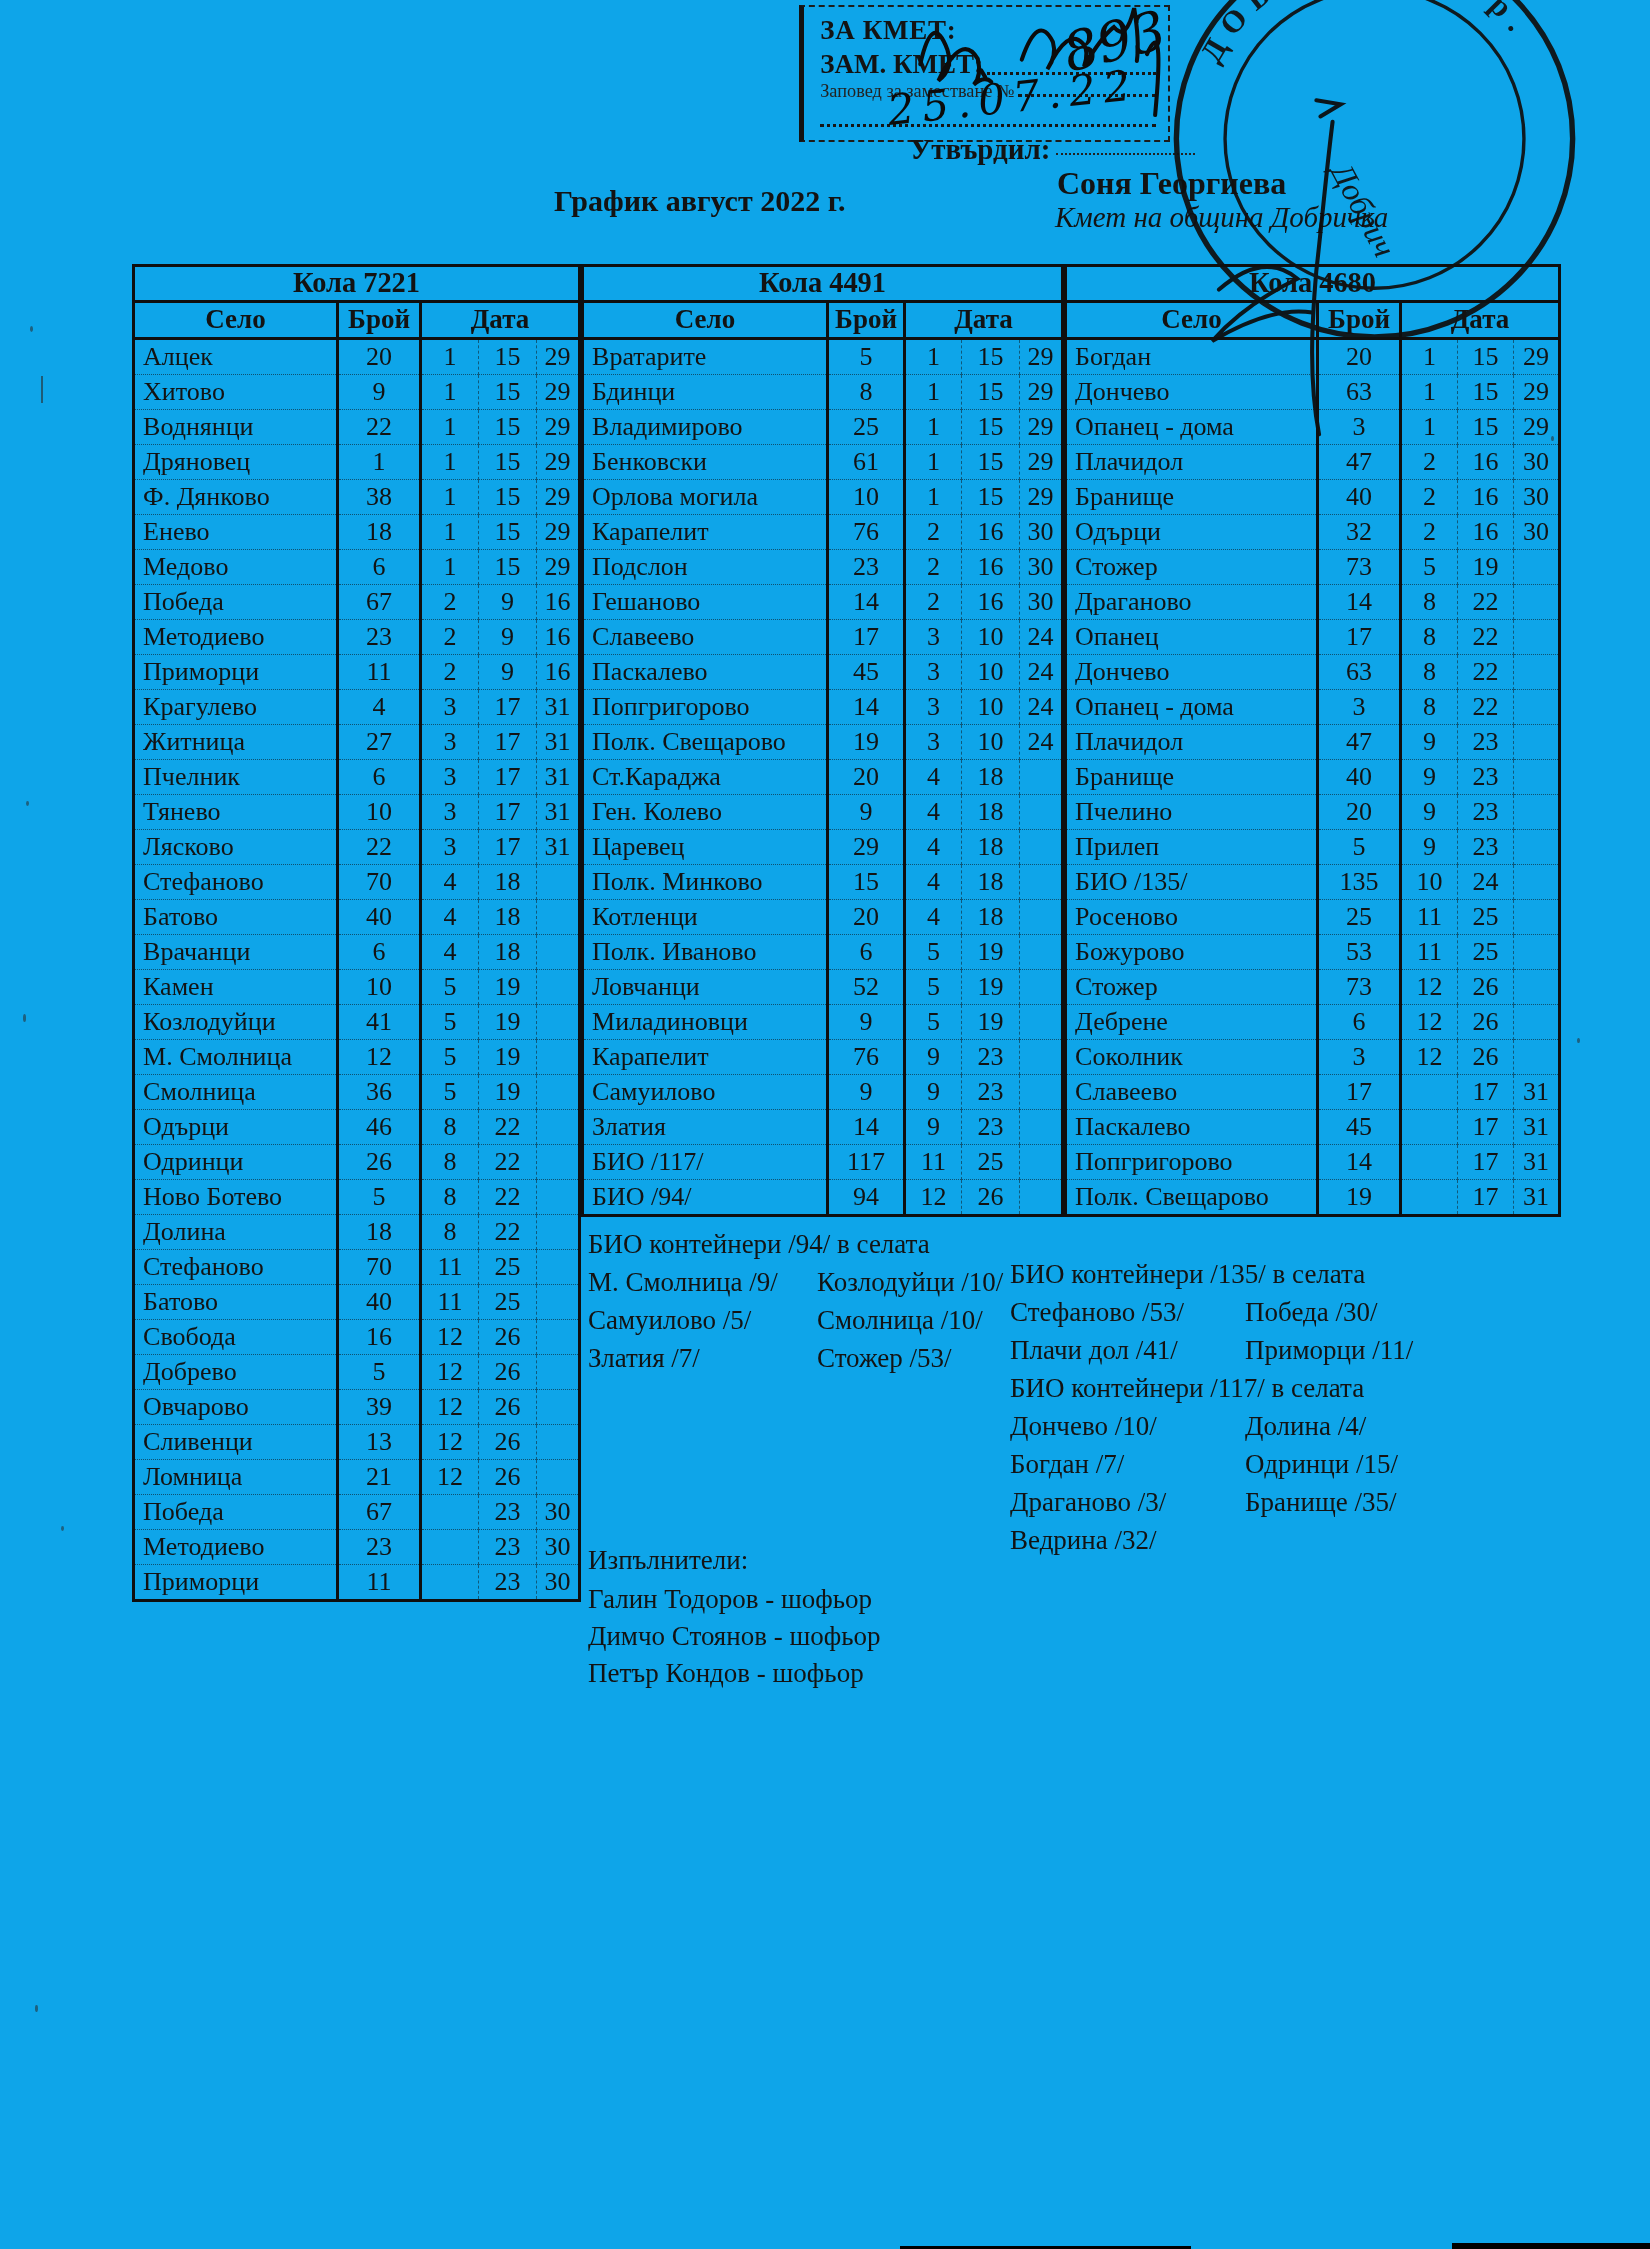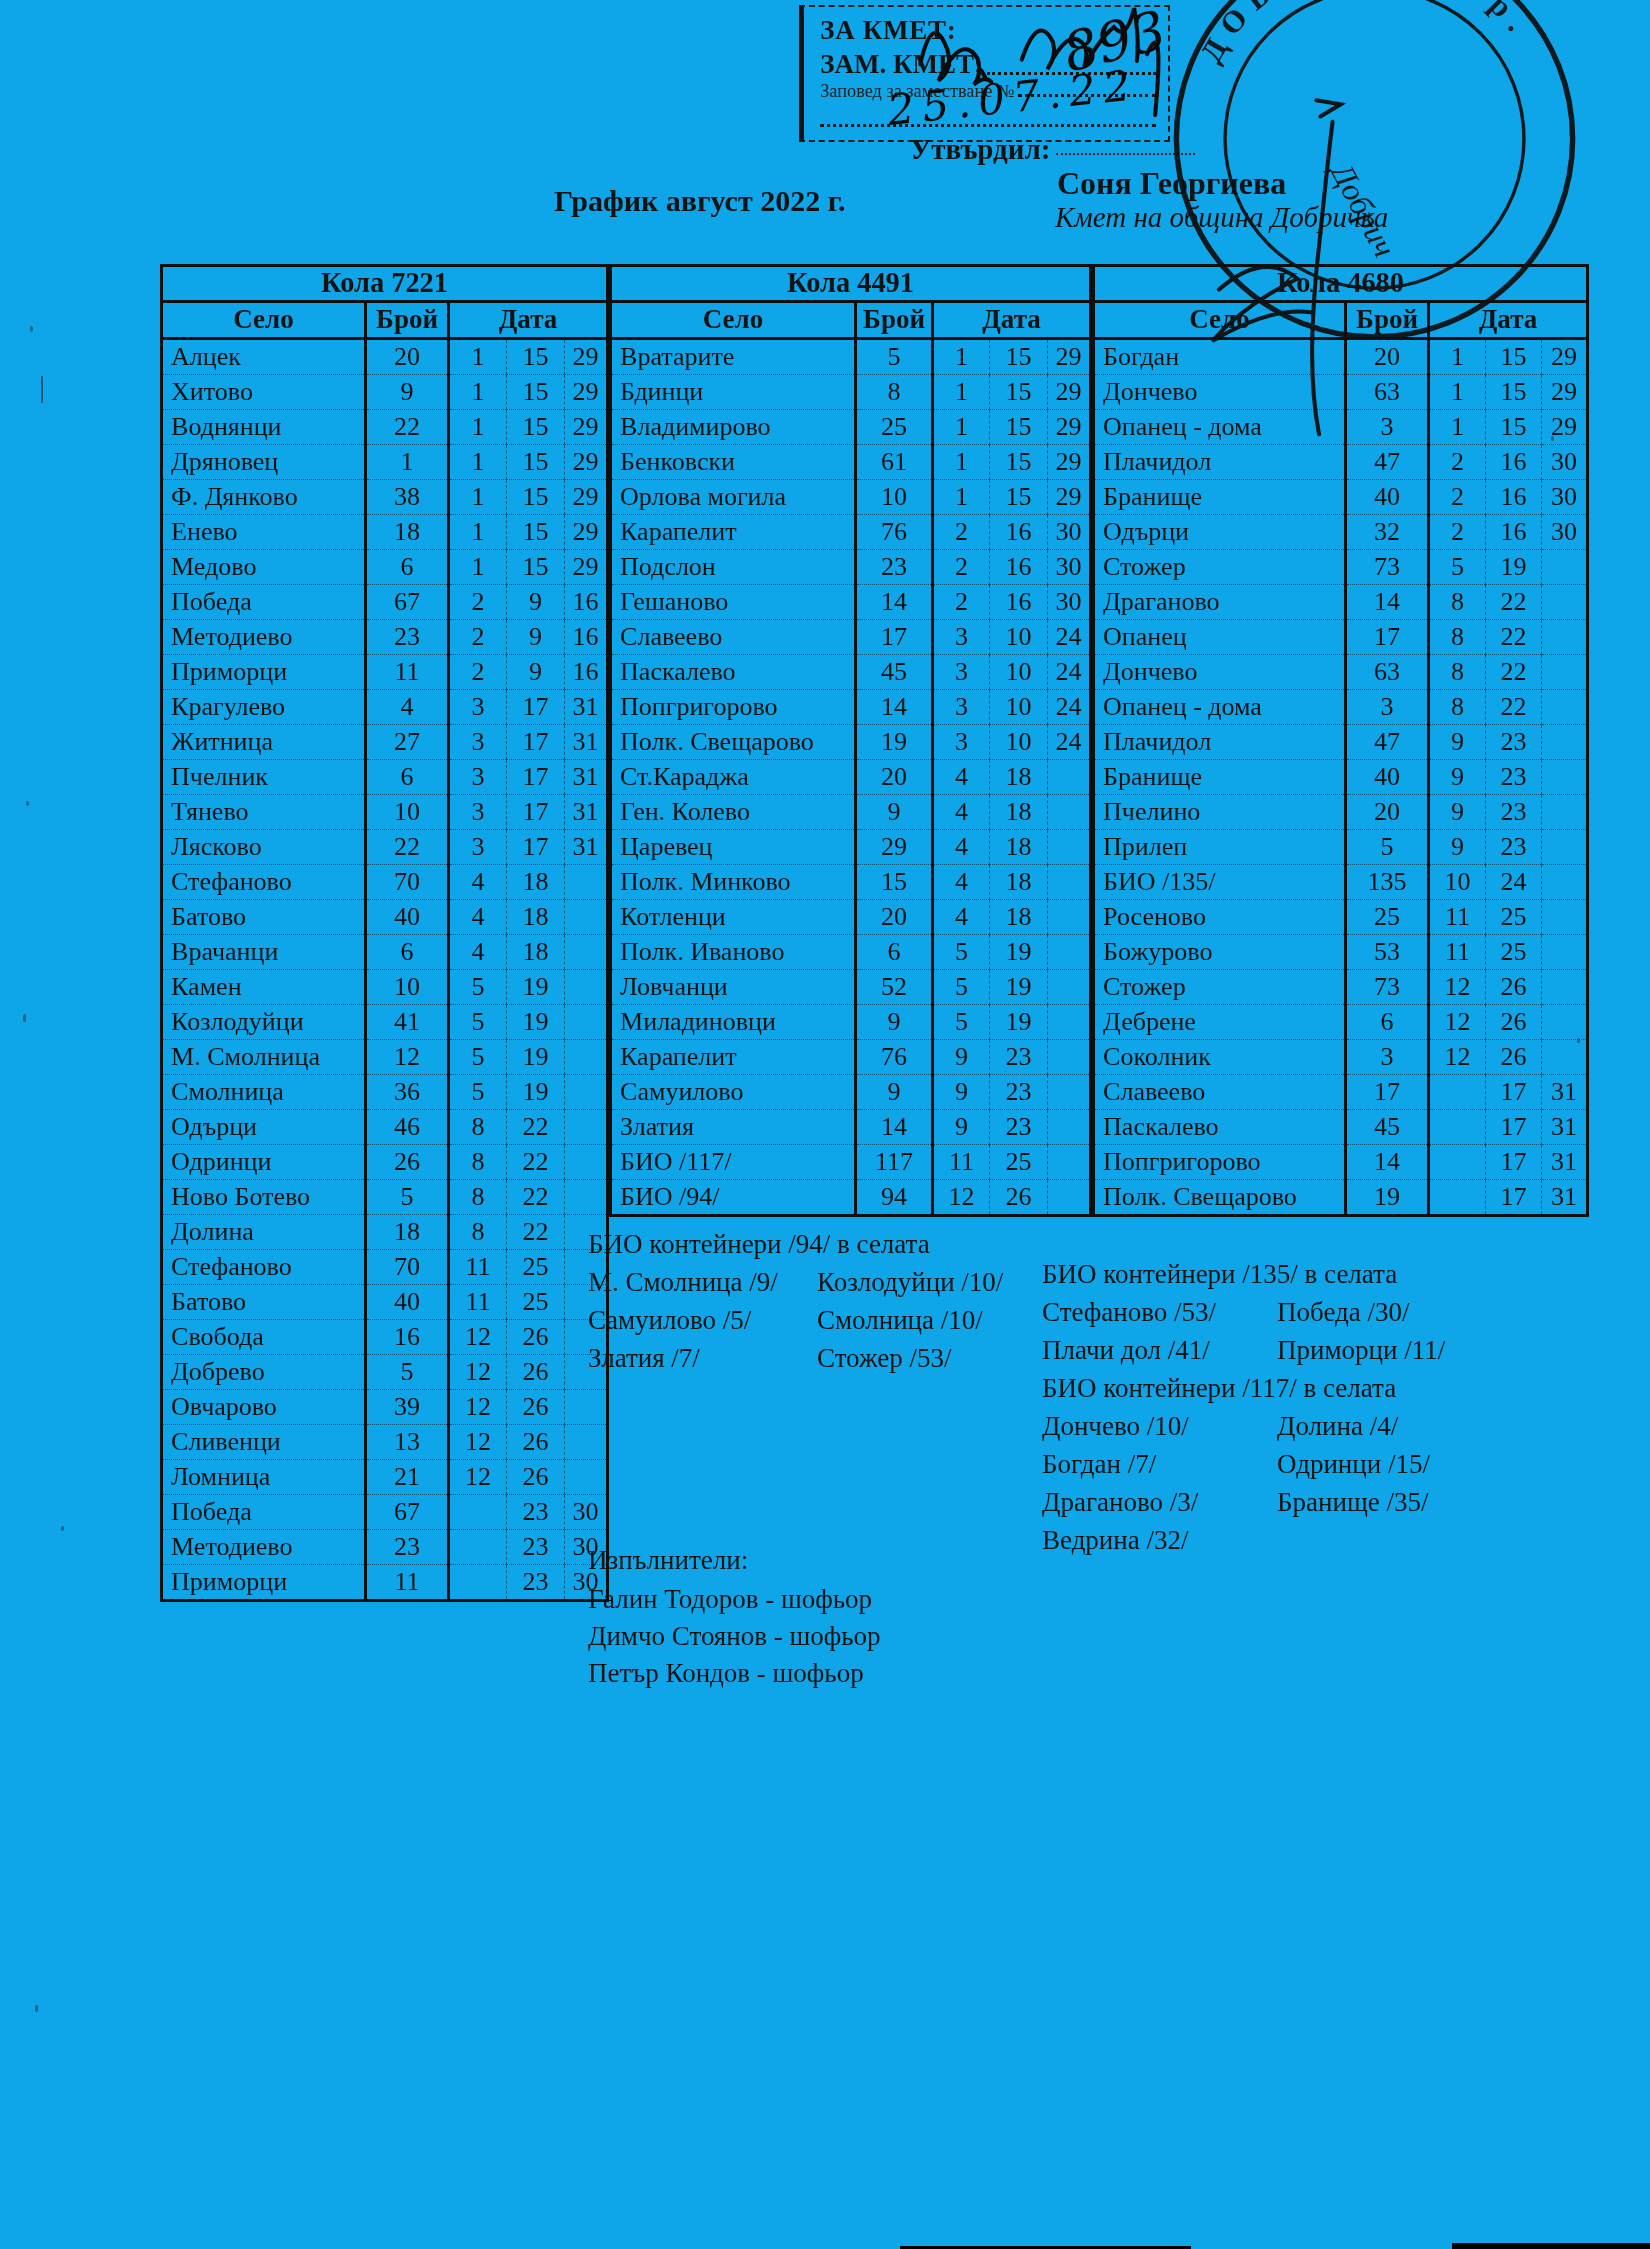--- a/index.html
+++ b/index.html
@@ -30,42 +30,42 @@
   .approver-title { position:absolute; left:1055px; top:201px; font-size:29px; font-style:italic; white-space:nowrap; }
   .doc-title      { position:absolute; left:554px;  top:184px; font-size:30px; font-weight:bold; white-space:nowrap; }
 
   
   .seal { position:absolute; left:1151px; top:-81px; pointer-events:none; opacity:.93; }
   .sig-svg { position:absolute; left:778px; top:0; pointer-events:none; }
 
   
   .tbl { position:absolute; top:264px; border-collapse:collapse; table-layout:fixed; }
   .tbl, .tbl th, .tbl td { border-color:#0f0f0f; }
-  .tbl { border:3.4px solid #0f0f0f;margin-left:28px; }
+  .tbl { border:3.4px solid #0f0f0f; }
   .tbl th, .tbl td { padding:0; white-space:nowrap; overflow:hidden; }
   .title-row th { height:32.5px; font-size:28.4px; font-weight:bold; text-align:center; border-bottom:3.4px solid #0f0f0f; }
   .hdr-row th { height:34px; font-size:27px; font-weight:bold; text-align:center; border-bottom:3.4px solid #0f0f0f; }
   .h-village, .h-count { border-right:3.4px solid #0f0f0f; }
   .tbl td { height:34px; font-size:26px; text-align:center; }
   .tbl td.c0 { text-align:left; padding-left:8.1px; border-right:3.4px solid #0f0f0f; }
   .tbl td.c1 { border-right:3.4px solid #0f0f0f; }
   .tbl td.c2, .tbl td.c3 { border-right:1.4px dashed rgba(15,15,15,.5); }
   .tbl tbody tr + tr td { border-top:1.4px dotted rgba(15,15,15,.55); }
 
   #tbl-1 { left:132px;  width:447px; }
   #tbl-2 { left:581px;  width:481px; }
   #tbl-3 { left:1064px; width:493px; }
 
   
   .note-block { position:absolute; font-size:27px; white-space:nowrap; }
   .note-line { height:38px; }
   .pair-row { display:flex; height:38px; }
   #notes-mid { left:588px; top:1229px; }
   #notes-mid .pair-row span:first-child { width:229px; flex:none; }
-  #notes-right { left:1042px; top:1259px; }
+  #notes-right { left:1010px; top:1259px; }
   #notes-right .pair-row span:first-child { width:235px; flex:none; }
 
   .executors { position:absolute; left:588px; top:1545px; font-size:27px; white-space:nowrap; }
   .executors .exec-title { height:39px; }
   .executors .list-line { height:37px; }
 
   
   .speck { position:absolute; background:#2a2a2a; border-radius:50%; opacity:.55; }
   .tick  { position:absolute; background:#2a2a2a; opacity:.6; }
   .edge-bar { position:absolute; background:#000; bottom:0; }

